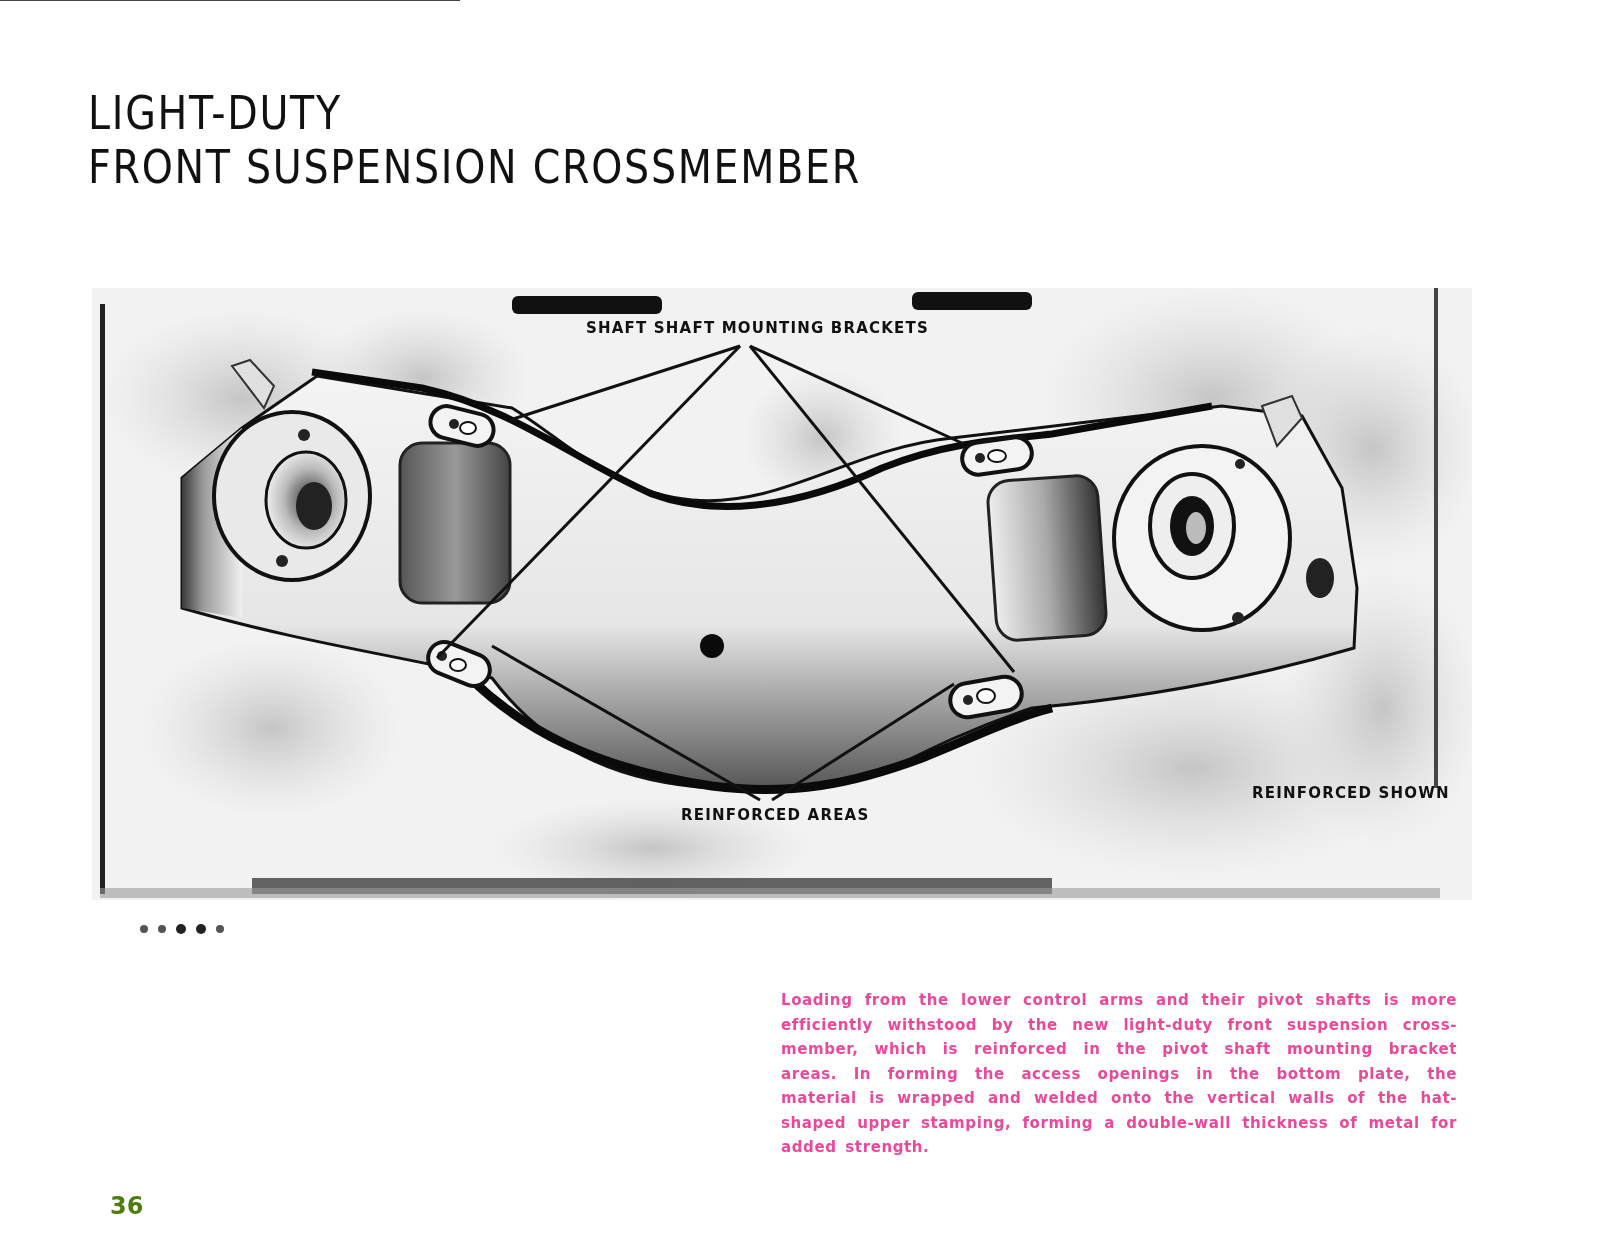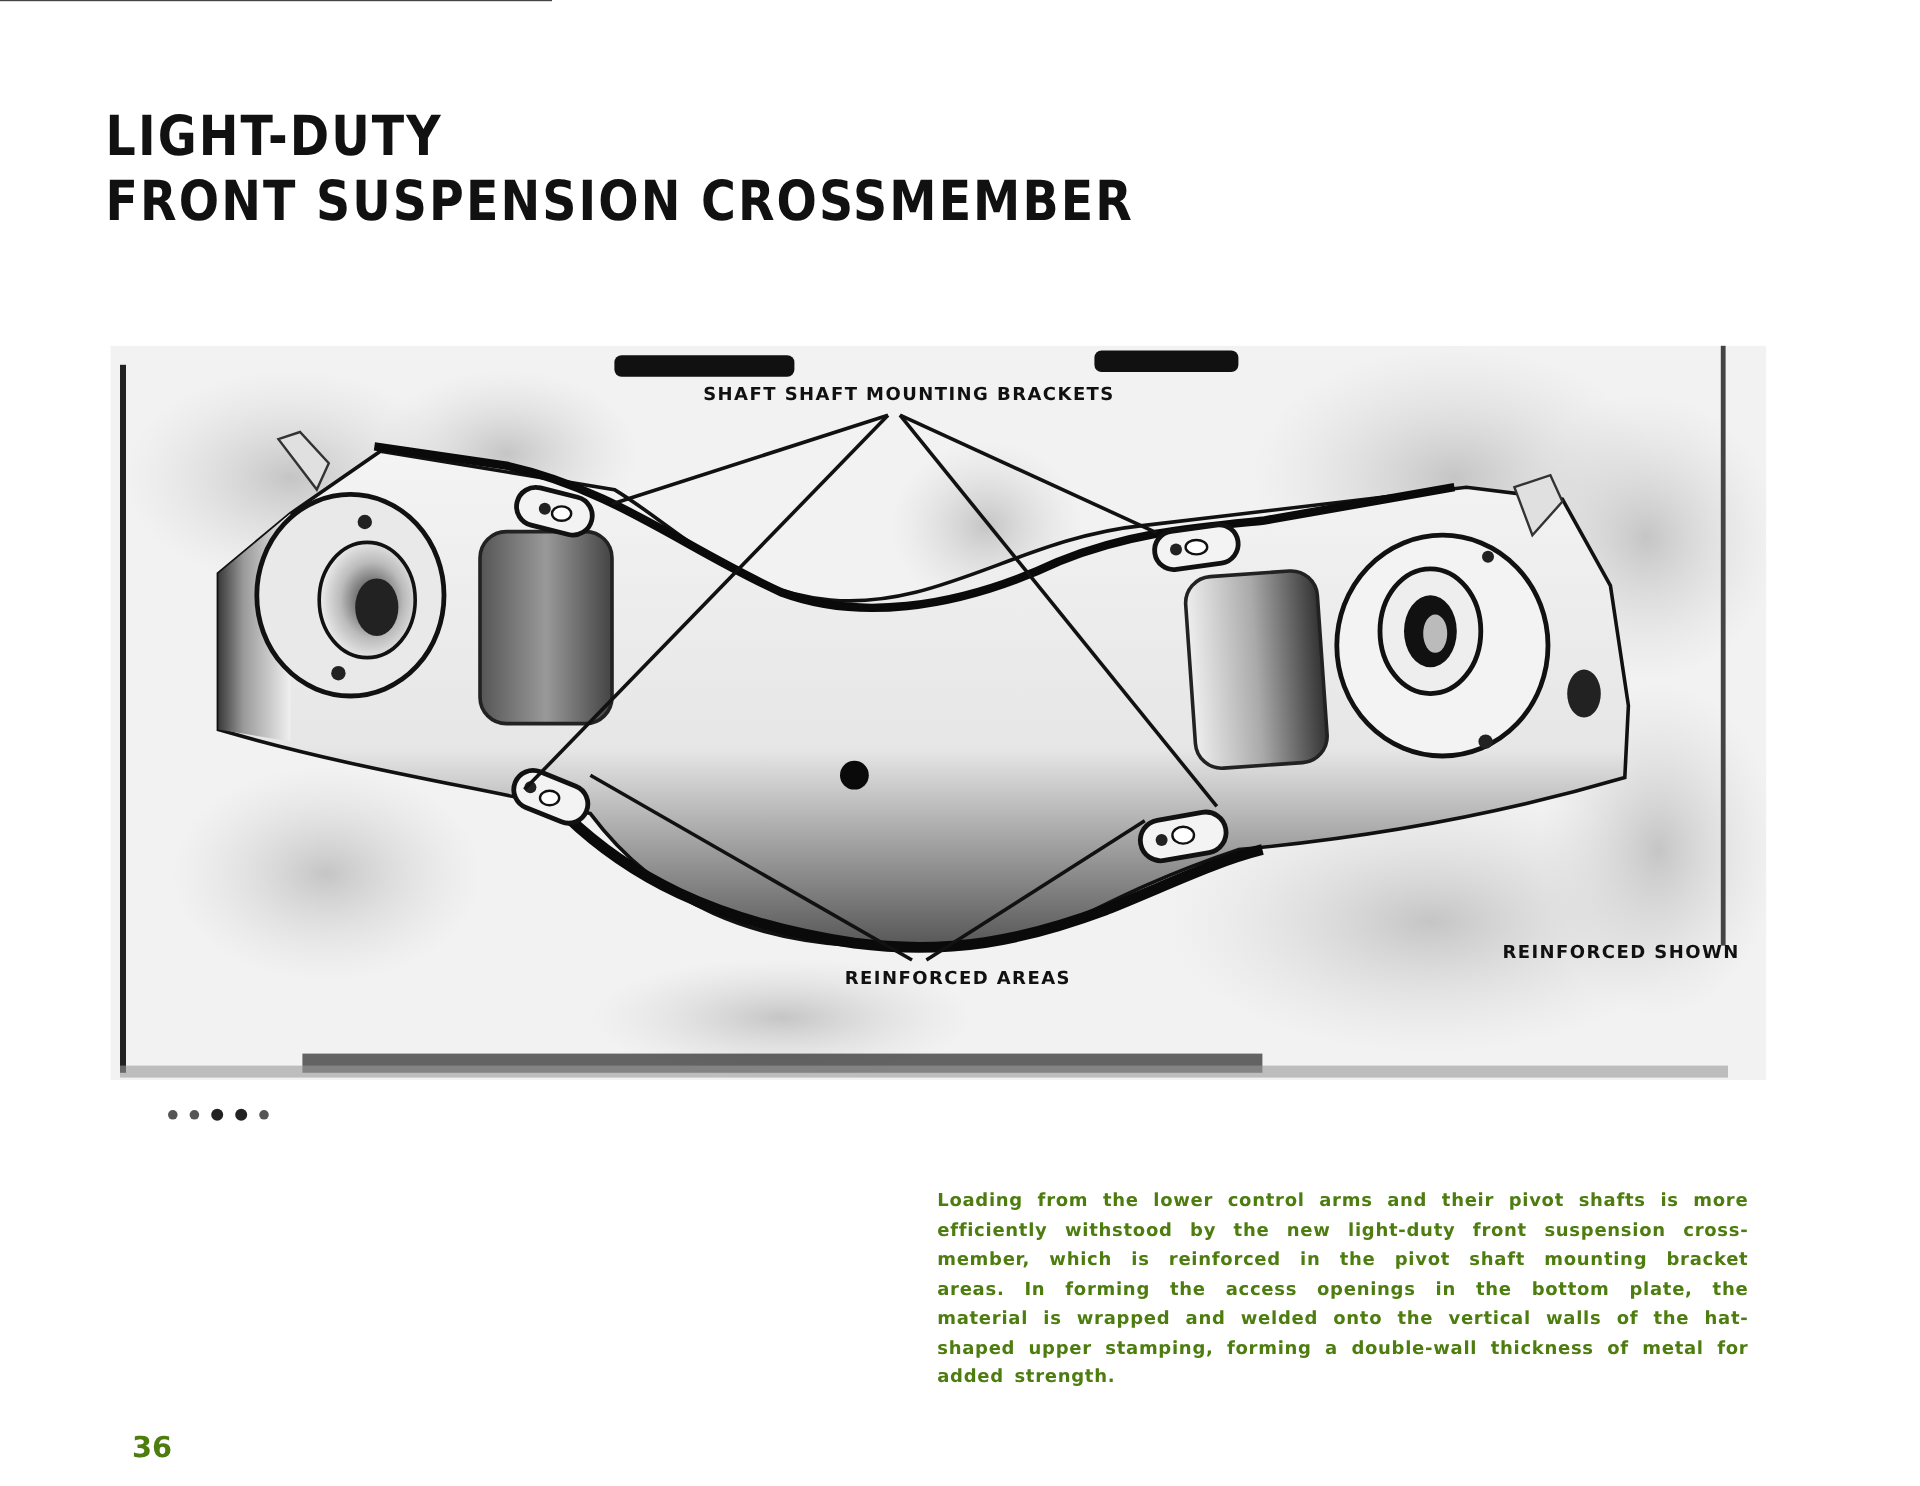--- a/index.html
+++ b/index.html
@@ -2,33 +2,33 @@
 <html><head>
   <meta charset="utf-8">
   <style>
     html, body { margin: 0; padding: 0; background: #ffffff; }
     body { width: 1600px; height: 1238px; position: relative; overflow: hidden; font-family: "DejaVu Sans", sans-serif; color: #111; }
     .title { position: absolute; left: 88px; top: 86px; font-family: "DejaVu Sans", sans-serif; font-weight: normal; color: #111; transform-origin: left top; }
     .title .line { display: block; font-size: 46px; line-height: 54px; letter-spacing: 2px; transform: scaleX(0.86); transform-origin: left center; white-space: nowrap; }
     .figure { position: absolute; left: 92px; top: 288px; width: 1380px; height: 612px; }
     .figure svg { position: absolute; left: 0; top: 0; }
     .lbl { position: absolute; font-family: "DejaVu Sans", sans-serif; font-weight: bold; font-size: 15px; letter-spacing: 1.2px; color: #111; white-space: nowrap; }
-    .body-text { position: absolute; left: 781px; top: 988px; width: 676px; font-family: "DejaVu Sans", sans-serif; font-weight: bold; font-size: 15px; line-height: 24.5px; text-align: justify; color: #4d7c0f; letter-spacing: 0.6px; word-spacing: 3px; }
+    .body-text { position: absolute; left: 781px; top: 988px; width: 676px; font-family: "DejaVu Sans", sans-serif; font-weight: bold; font-size: 15px; line-height: 24.5px; text-align: justify; color: #ec4899; letter-spacing: 0.6px; word-spacing: 3px; }
     .dots { position: absolute; left: 140px; top: 924px; display: flex; gap: 10px; }
     .dot { width: 10px; height: 10px; border-radius: 50%; background: #222; }
     .dot.light { background: #555; width: 8px; height: 8px; margin-top: 1px; }
     .page-num { position: absolute; left: 110px; top: 1192px; font-family: "DejaVu Sans", sans-serif; font-weight: bold; font-size: 24px; color: #4d7c0f; }
     .rule { position: absolute; left: 0; top: 0; width: 460px; height: 1px; background: #444; }
   </style>
 </head>
 <body>
 
 <div class="rule"></div>
 
-<h1 class="title" style="margin:0;font-weight:bold;">
+<h1 class="title" style="margin:0;">
   <span class="line">LIGHT-DUTY</span>
   <span class="line">FRONT SUSPENSION CROSSMEMBER</span>
 </h1>
 
 <div class="figure">
   <svg width="1380" height="612" viewBox="0 0 1380 612">
     <defs>
       <radialGradient id="mottle1" cx="50%" cy="50%" r="50%">
         <stop offset="0%" stop-color="#bdbdbd" stop-opacity="0.85"></stop>
         <stop offset="100%" stop-color="#d8d8d8" stop-opacity="0"></stop>
@@ -138,21 +138,21 @@
       <line x1="658" y1="58" x2="922" y2="384"></line>
     </g>
 
     <g stroke="#111" stroke-width="3" fill="none">
       <line x1="668" y1="512" x2="400" y2="358"></line>
       <line x1="680" y1="512" x2="862" y2="396"></line>
     </g>
   </svg>
 
   <span class="lbl" style="left: 494px; top: 31px;">SHAFT SHAFT MOUNTING BRACKETS</span>
-  <span class="lbl" style="left: 612px; top: 518px;">REINFORCED AREAS</span>
+  <span class="lbl" style="left: 589px; top: 518px;">REINFORCED AREAS</span>
   <span class="lbl" style="left: 1160px; top: 496px;">REINFORCED SHOWN</span>
 </div>
 
 <div class="dots">
   <span class="dot light"></span>
   <span class="dot light"></span>
   <span class="dot"></span>
   <span class="dot"></span>
   <span class="dot light"></span>
 </div>

